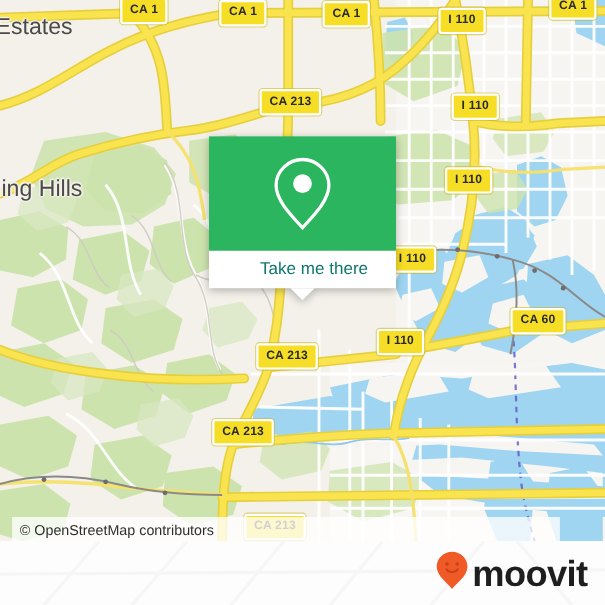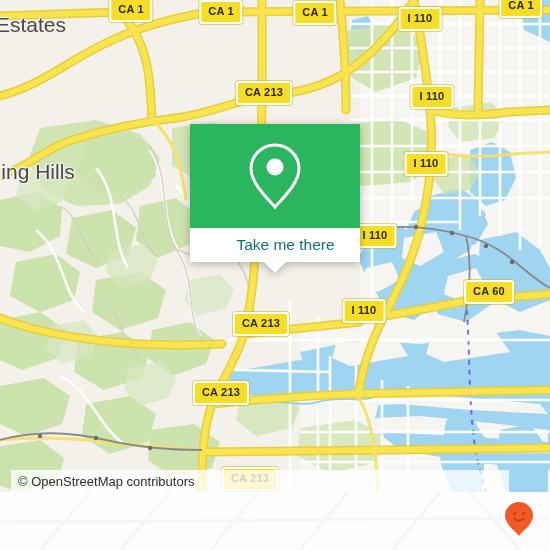--- a/index.html
+++ b/index.html
@@ -442,16 +442,17 @@
     </svg>
     <div id="moovit-logo">
       <span>
         <svg width="30" height="36" viewBox="0 0 30 36" xmlns="http://www.w3.org/2000/svg">
           <path d="M15 1 C 7.3 1, 1 7.1, 1 14.6 C 1 23.6, 12 30.5, 15 35 C 18 30.5, 29 23.6, 29 14.6 C 29 7.1, 22.7 1, 15 1 Z" fill="#ef5a26"></path>
           <circle cx="10.4" cy="12.3" r="1.6" fill="#c9401a"></circle>
           <circle cx="19.6" cy="12.3" r="1.6" fill="#c9401a"></circle>
           <path d="M10 17.2 C 12 20.2, 18 20.2, 20 17.2" stroke="#c9401a" stroke-width="1.9" fill="none" stroke-linecap="round"></path>
         </svg>
       </span>
+      <span id="moovit-wordmark">moovit</span>
     </div>
   </div>
 
 </div>
 
 </body></html>

